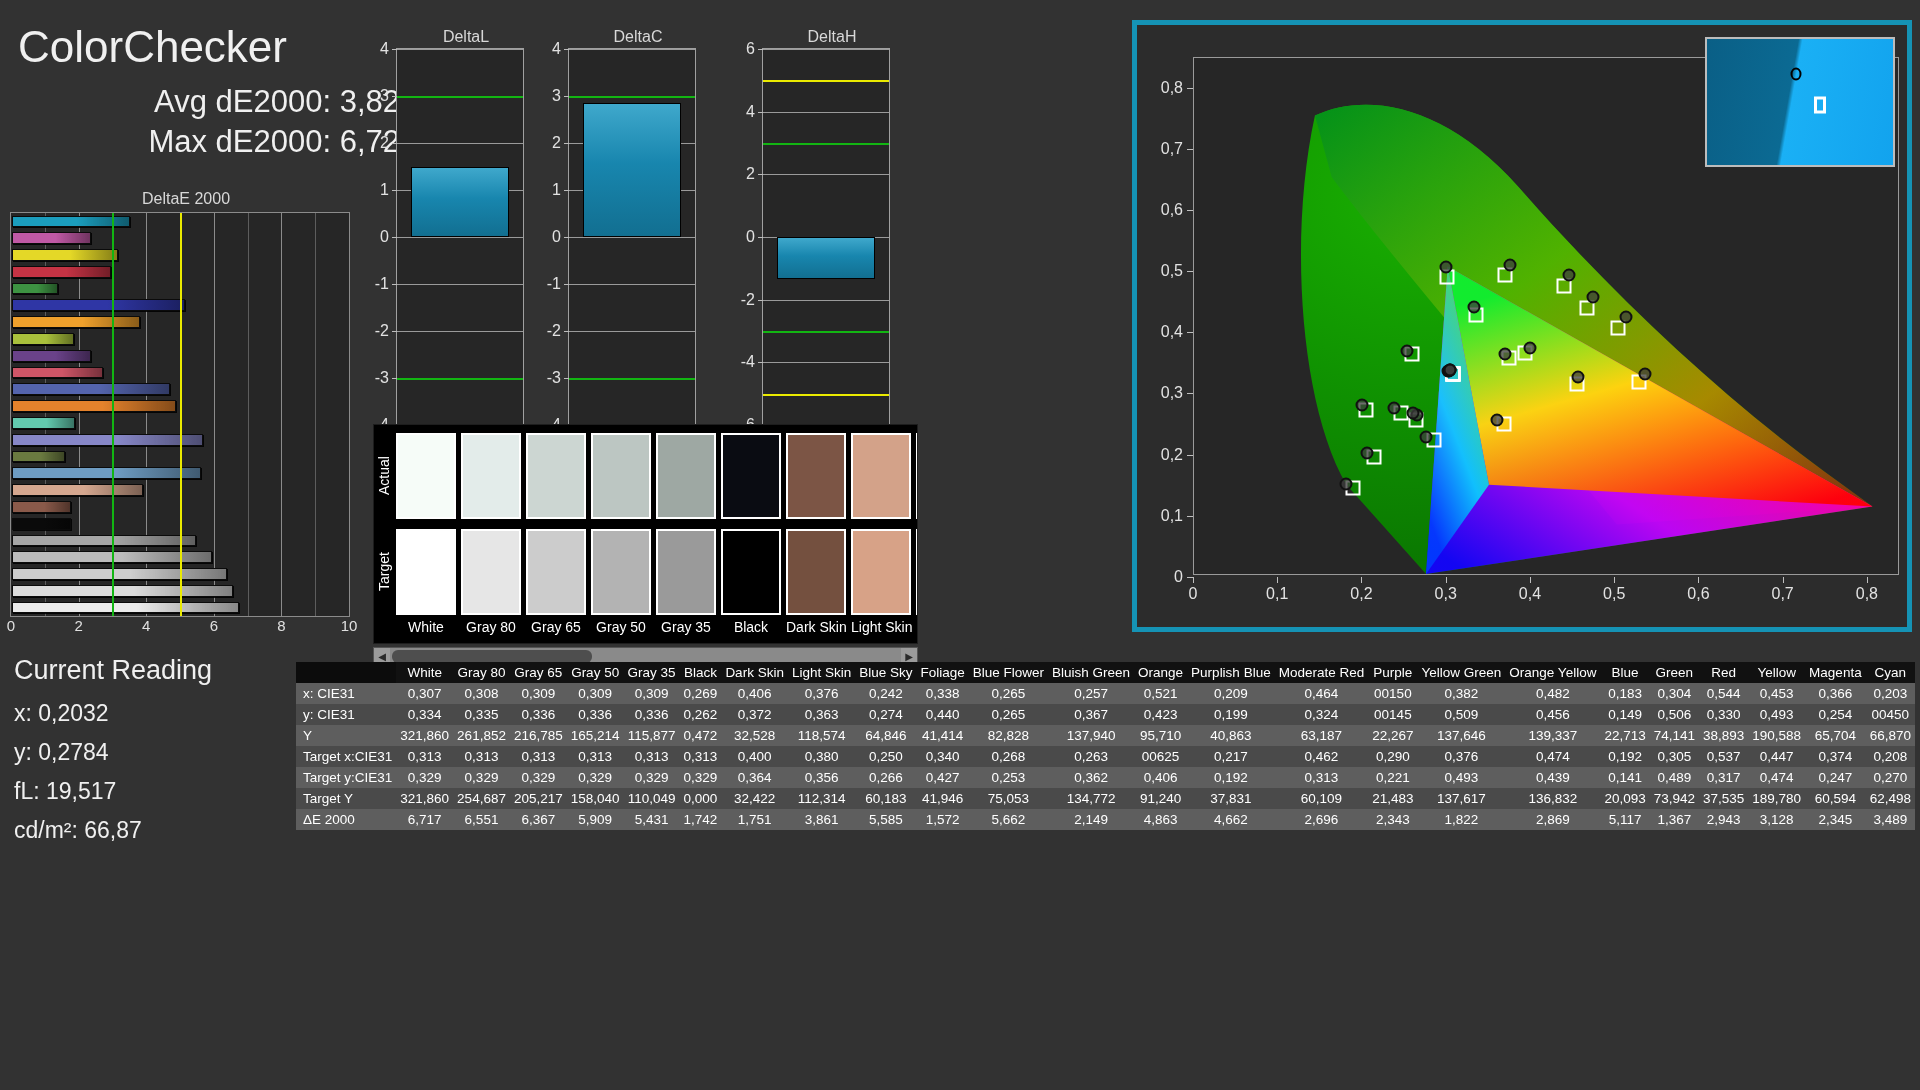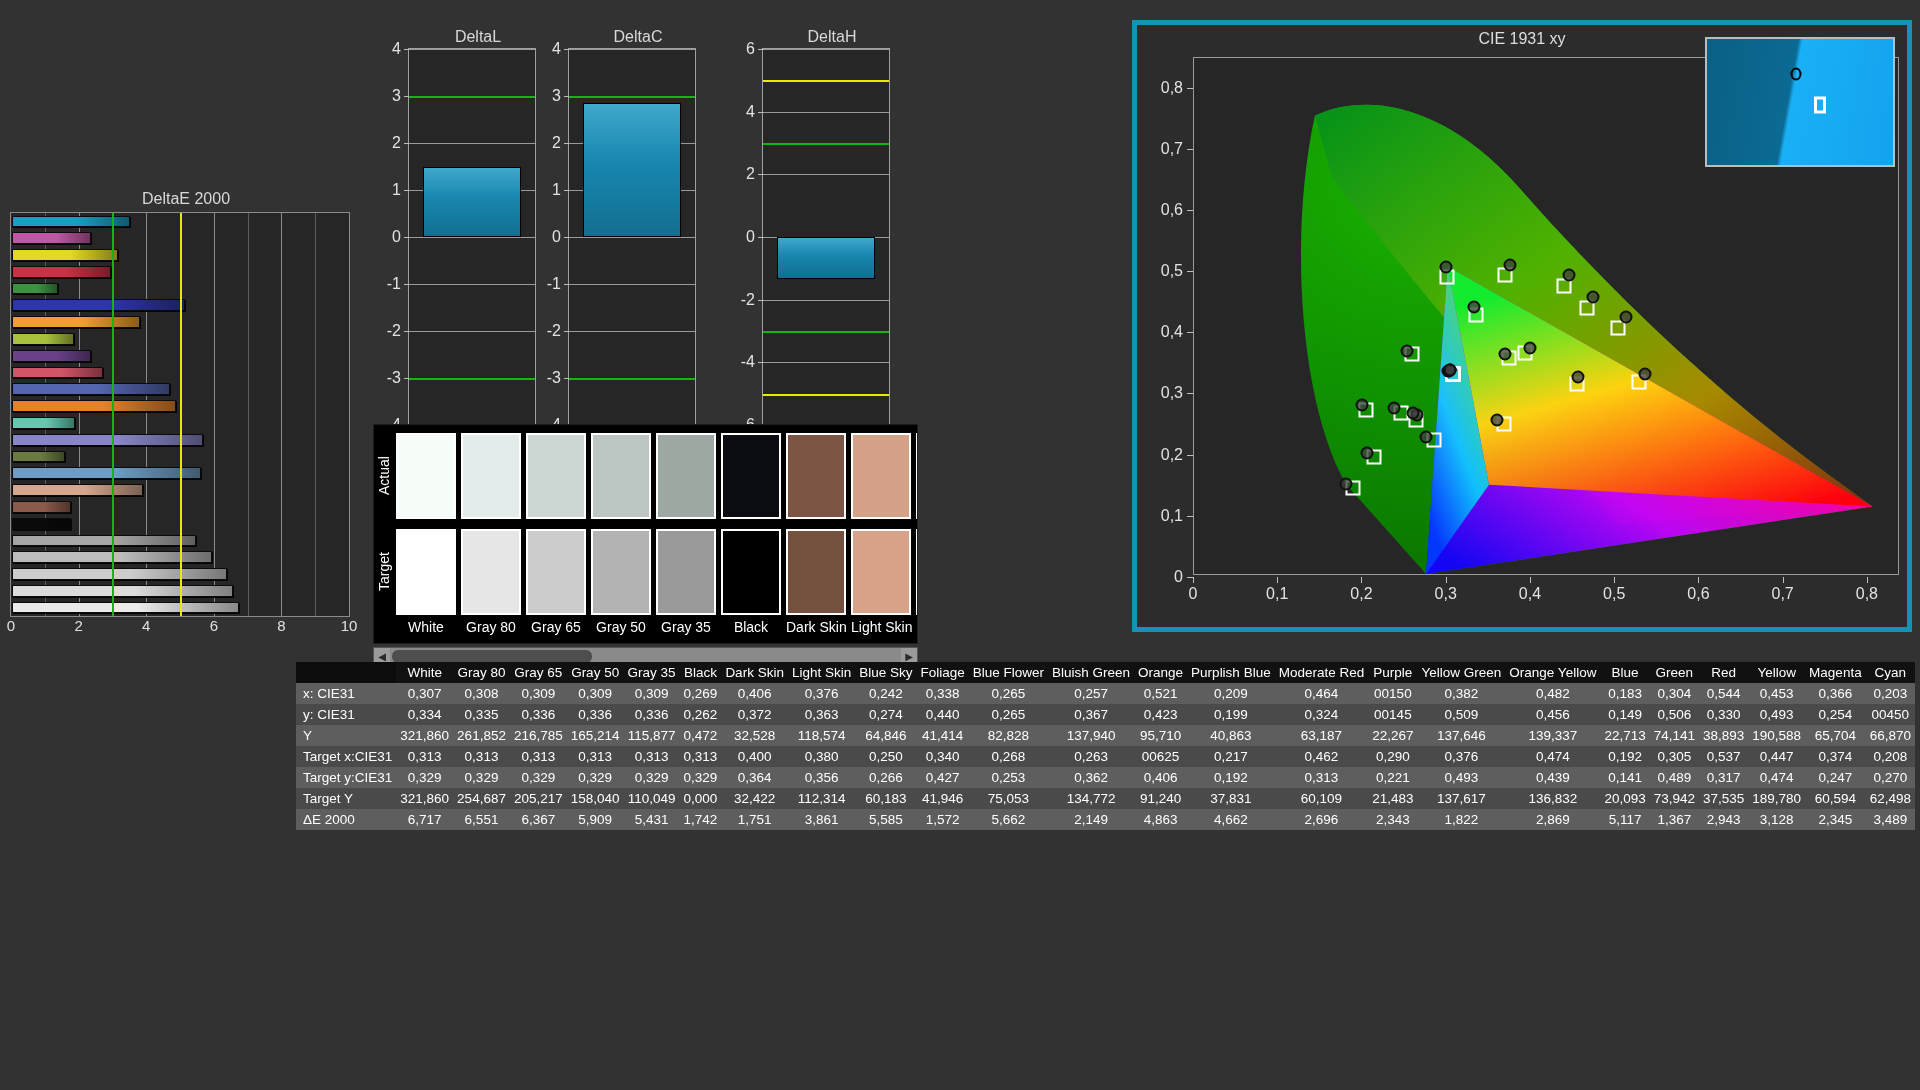--- a/index.html
+++ b/index.html
@@ -139,20 +139,25 @@
   tbody tr.odd td { background: #5e5e5e; color: #ffffff; }
   tbody tr.even td { background: #4a4a4a; color: #ffffff; }
   tbody tr.odd td.rowhdr { background: #5e5e5e; }
   tbody tr.even td.rowhdr { background: #4a4a4a; }
 </style>
 </head>
 <body>
 
 <div id="root">
 
+  <div class="abs" id="title-block">
+    <div id="app-title">ColorChecker</div>
+    <div id="avg-de">Avg dE2000: 3,82</div>
+    <div id="max-de">Max dE2000: 6,72</div>
+  </div>
 
   <div class="abs" id="de-chart-wrap">
     <div id="de-chart-title">DeltaE 2000</div>
     <div id="de-plot">
         <div class="de-grid-v" style="left: 67.6px;"></div>
         <div class="de-grid-v" style="left: 135.2px;"></div>
         <div class="de-grid-v" style="left: 202.8px;"></div>
         <div class="de-grid-v" style="left: 270.4px;"></div>
         <div class="de-grid-v" style="left: 338px;"></div>
         <div class="de-grid-minor" style="left: 33.8px;"></div>
@@ -190,21 +195,21 @@
     <div id="de-axis">
         <div class="de-tick" style="left: 1px;">0</div>
         <div class="de-tick" style="left: 68.6px;">2</div>
         <div class="de-tick" style="left: 136.2px;">4</div>
         <div class="de-tick" style="left: 203.8px;">6</div>
         <div class="de-tick" style="left: 271.4px;">8</div>
         <div class="de-tick" style="left: 339px;">10</div>
       </div>
   </div>
 
-  <div class="d-chart" id="chart-dl" style="left:408px; top:28px; width:140px;">
+  <div class="d-chart" id="chart-dl" style="left:396px; top:28px; width:140px;">
     <div class="d-title">DeltaL</div>
     <div class="d-plotbox" id="dl-box" style="width:128px; height:378px;">
         <div class="d-grid-h" style="top: 376px;"></div>
         <div class="d-ticklab" style="top: 376px; left: -3px;">-4</div>
         <div class="d-tickmark" style="top: 376px; left: -5px;"></div>
         <div class="d-grid-h" style="top: 329px;"></div>
         <div class="d-ticklab" style="top: 329px; left: -3px;">-3</div>
         <div class="d-tickmark" style="top: 329px; left: -5px;"></div>
         <div class="d-grid-h" style="top: 282px;"></div>
         <div class="d-ticklab" style="top: 282px; left: -3px;">-2</div>
@@ -334,21 +339,20 @@
     </div>
 
   <div id="swatch-scroll">
     <div class="sb-arrow">◀</div>
     <div id="sb-thumb" style="width:200px;"></div>
     <div style="flex:1"></div>
     <div class="sb-arrow">▶</div>
   </div>
 
   <div class="abs" id="cie-panel">
-    <div id="cie-title">CIE 1931 xy</div>
     <div id="cie-plot">
       <svg id="cie-svg" width="100%" height="100%" viewBox="0 0 716 520" preserveAspectRatio="none">
         <defs>
           <radialGradient id="gG" cx="22%" cy="18%" r="80%">
             <stop offset="0%" stop-color="#1ab400"></stop>
             <stop offset="55%" stop-color="#0f9400"></stop>
             <stop offset="100%" stop-color="#0a7a00"></stop>
           </radialGradient>
           <linearGradient id="gSpec" x1="0" y1="0" x2="1" y2="1">
             <stop offset="0%" stop-color="#008f1c"></stop>
@@ -417,20 +421,27 @@
       <div class="cie-xlab" style="left: 477.176px; top: 560px;">0,5</div>
       <div class="cie-tick-x" style="left: 477.176px; top: 552px;"></div>
       <div class="cie-xlab" style="left: 561.412px; top: 560px;">0,6</div>
       <div class="cie-tick-x" style="left: 561.412px; top: 552px;"></div>
       <div class="cie-xlab" style="left: 645.647px; top: 560px;">0,7</div>
       <div class="cie-tick-x" style="left: 645.647px; top: 552px;"></div>
       <div class="cie-xlab" style="left: 729.882px; top: 560px;">0,8</div>
       <div class="cie-tick-x" style="left: 729.882px; top: 552px;"></div>
     </div>
 
+  <div class="abs" id="reading-block">
+    <div id="reading-title">Current Reading</div>
+    <div class="reading-line">x: 0,2032</div>
+    <div class="reading-line">y: 0,2784</div>
+    <div class="reading-line">fL: 19,517</div>
+    <div class="reading-line">cd/m²: 66,87</div>
+  </div>
 
   <div id="data-table">
     <table>
       <thead>
         <tr id="thead-row">
           <th class="corner"></th>
         <th>White</th>
             <th>Gray 80</th>
             <th>Gray 65</th>
             <th>Gray 50</th>

